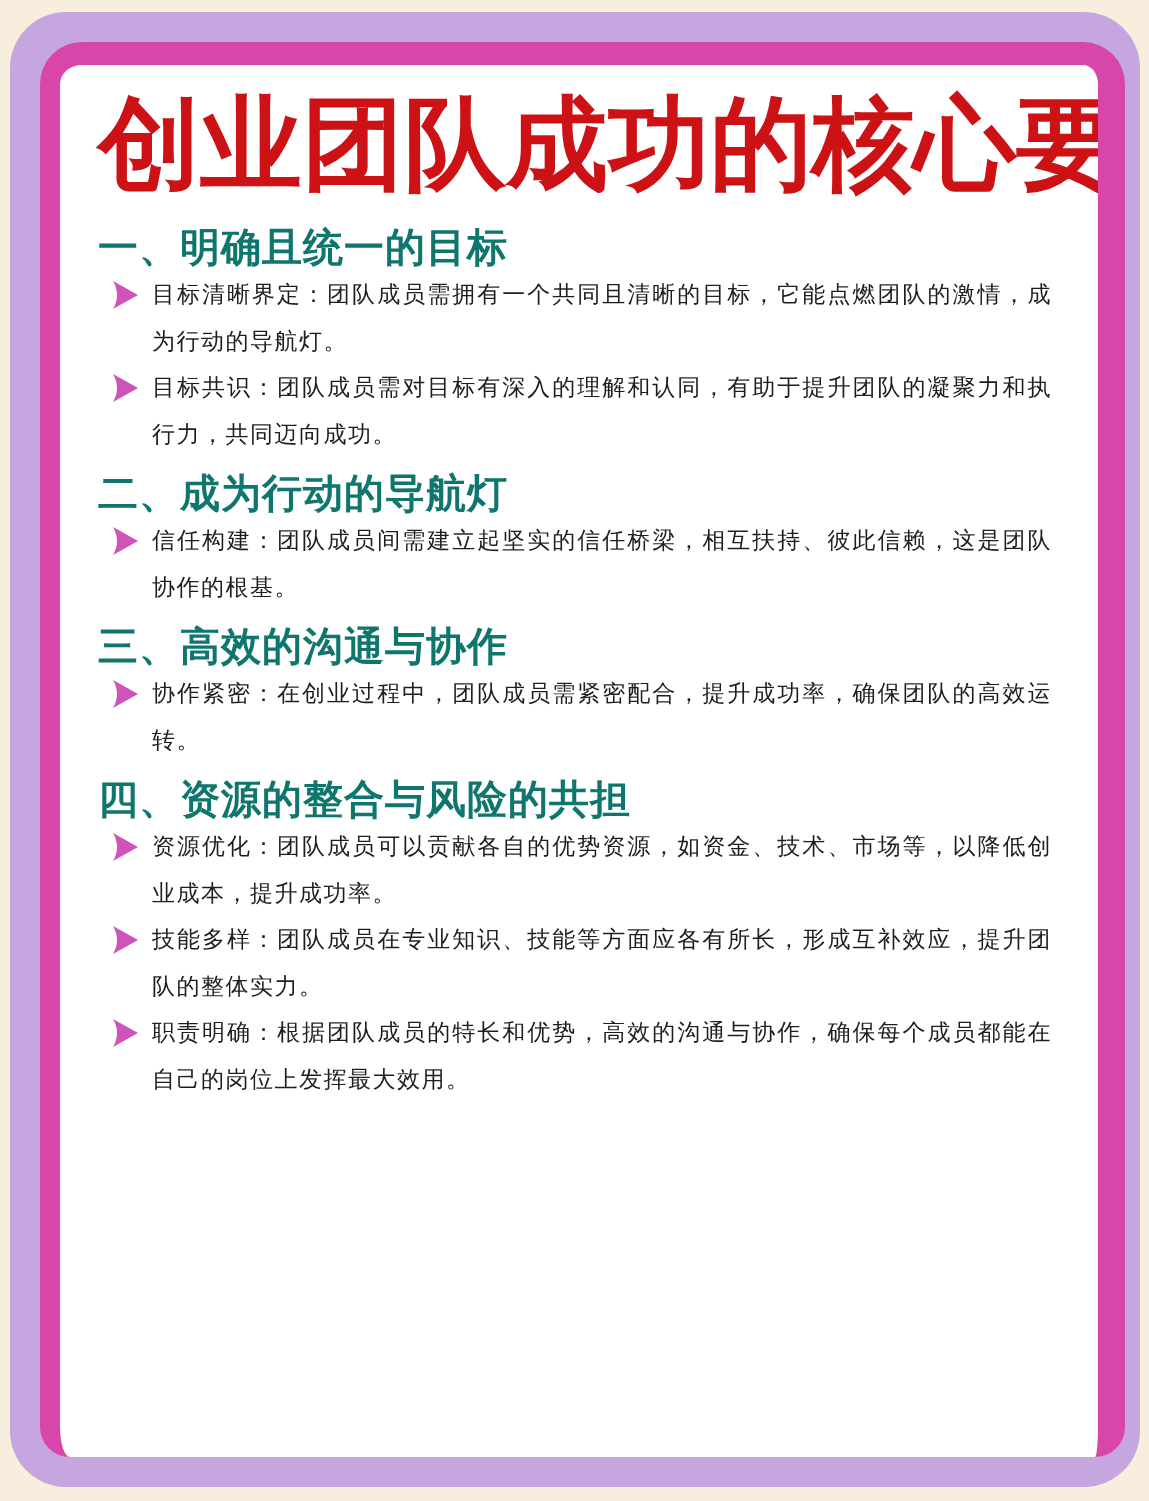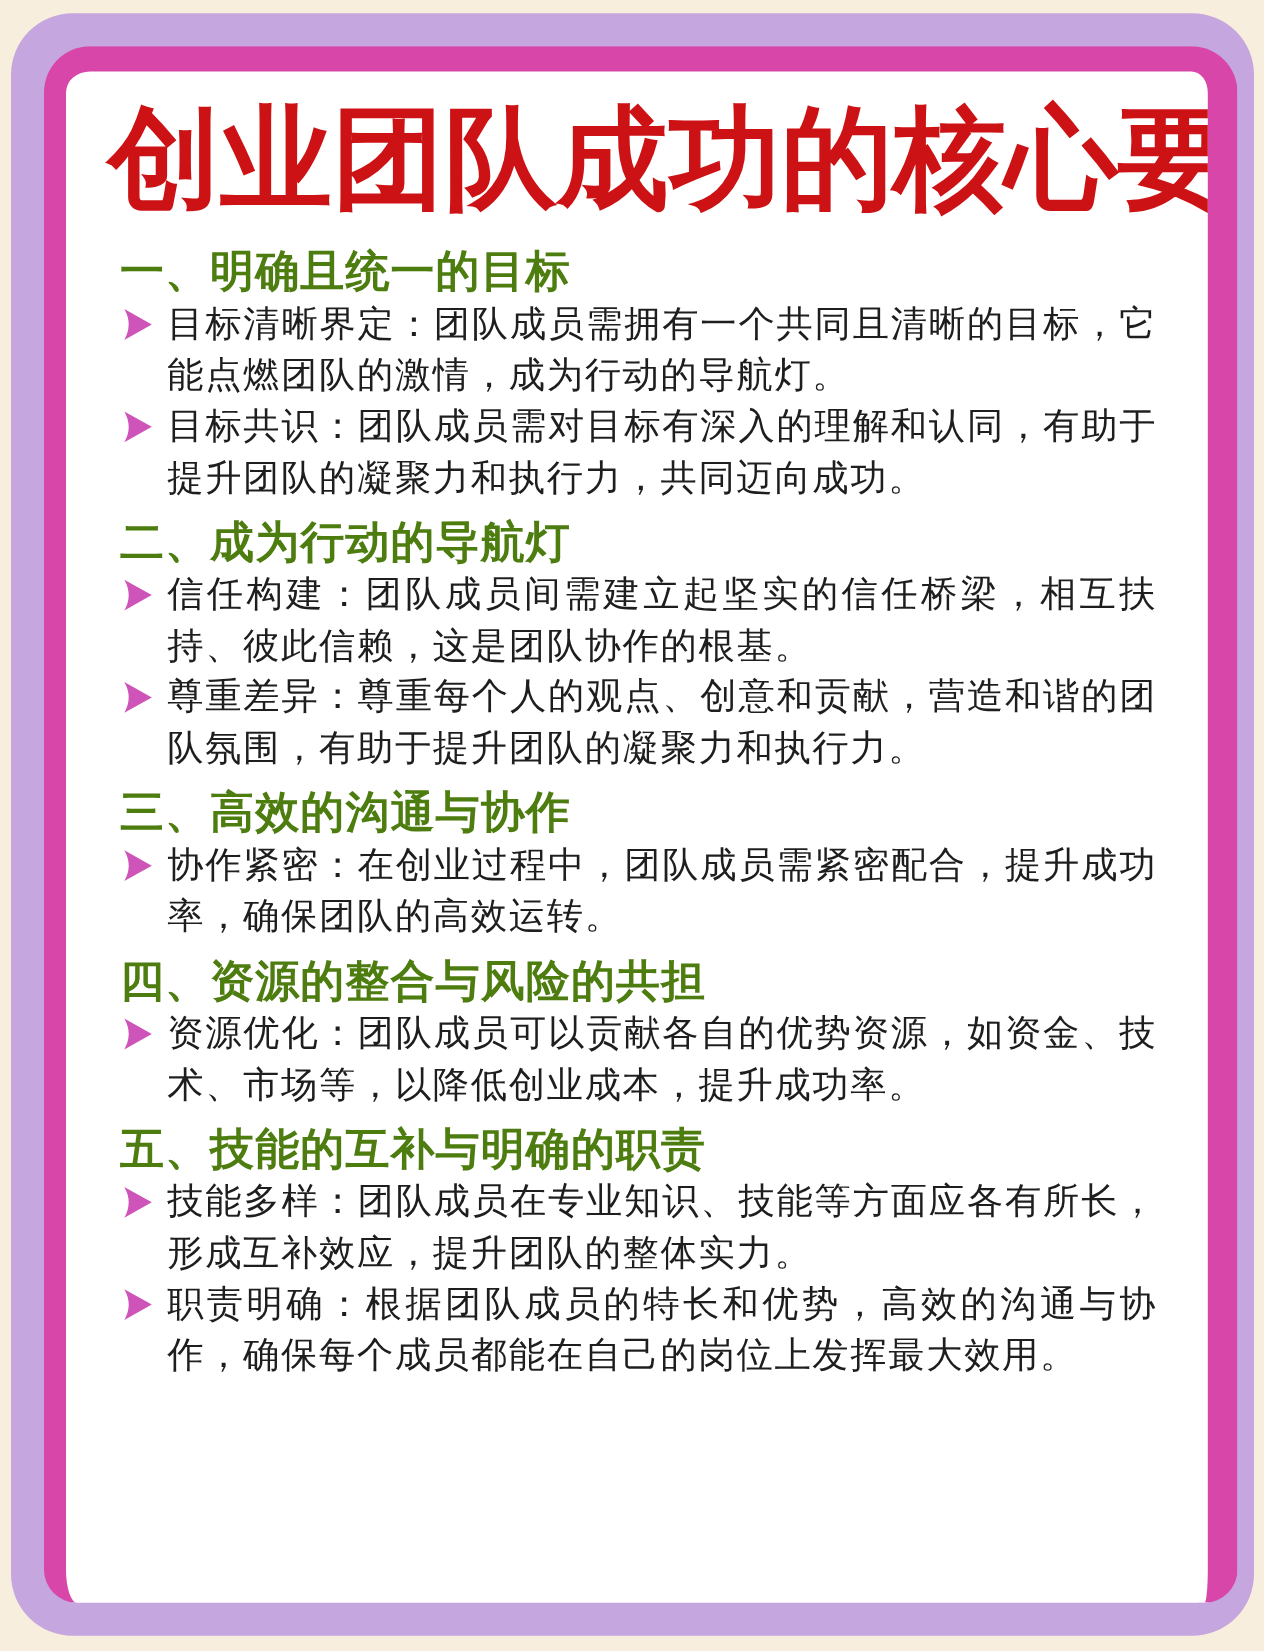--- a/index.html
+++ b/index.html
@@ -38,41 +38,40 @@
     text-align: center;
     letter-spacing: 0px;
     white-space: nowrap;
     margin-bottom: 6px;
   }
 
   .sec-heading {
     font-size: 40px;
     line-height: 48px;
     font-weight: 900;
-    color: #4d7c0f;
+    color: #0f766e;
     letter-spacing: 1px;
     margin-top: 12px;
-    margin-left: 11px;
   }
 
   .bullet {
     display: flex;
     align-items: flex-start;
     padding-left: 12px;
   }
   .arrow {
     flex: 0 0 auto;
     width: 30px; height: 30px;
     margin: 9px 12px 0 0;
     display: inline-block;
   }
   .arrow svg { display: block; }
   .bullet-text {
     flex: 1 1 auto;
-    font-size: 33px;
+    font-size: 23px;
     line-height: 46.5px;
     font-weight: 500;
     color: #1e1e1e;
     letter-spacing: 1.5px;
     text-align: justify;
     text-align-last: left;
     word-break: break-all;
   }
 </style>
 </head>
@@ -107,28 +106,20 @@
       <section class="sec">
         <h2 class="sec-heading">二、成为行动的导航灯</h2>
         <div class="bullet">
           <span class="arrow">
               <svg viewBox="0 0 30 30" width="30" height="30">
                 <path d="M3 1 L28 15 L3 29 Q11 15 3 1 Z" fill="#cf54b9"></path>
               </svg>
             </span>
           <p class="bullet-text">信任构建：团队成员间需建立起坚实的信任桥梁，相互扶持、彼此信赖，这是团队协作的根基。</p>
         </div>
-        <div class="bullet">
-          <span class="arrow">
-              <svg viewBox="0 0 30 30" width="30" height="30">
-                <path d="M3 1 L28 15 L3 29 Q11 15 3 1 Z" fill="#cf54b9"></path>
-              </svg>
-            </span>
-          <p class="bullet-text">尊重差异：尊重每个人的观点、创意和贡献，营造和谐的团队氛围，有助于提升团队的凝聚力和执行力。</p>
-        </div>
       </section>
 
       <section class="sec">
         <h2 class="sec-heading">三、高效的沟通与协作</h2>
         <div class="bullet">
           <span class="arrow">
               <svg viewBox="0 0 30 30" width="30" height="30">
                 <path d="M3 1 L28 15 L3 29 Q11 15 3 1 Z" fill="#cf54b9"></path>
               </svg>
             </span>
@@ -142,21 +133,20 @@
           <span class="arrow">
               <svg viewBox="0 0 30 30" width="30" height="30">
                 <path d="M3 1 L28 15 L3 29 Q11 15 3 1 Z" fill="#cf54b9"></path>
               </svg>
             </span>
           <p class="bullet-text">资源优化：团队成员可以贡献各自的优势资源，如资金、技术、市场等，以降低创业成本，提升成功率。</p>
         </div>
       </section>
 
       <section class="sec">
-        <h2 class="sec-heading">五、技能的互补与明确的职责</h2>
         <div class="bullet">
           <span class="arrow">
               <svg viewBox="0 0 30 30" width="30" height="30">
                 <path d="M3 1 L28 15 L3 29 Q11 15 3 1 Z" fill="#cf54b9"></path>
               </svg>
             </span>
           <p class="bullet-text">技能多样：团队成员在专业知识、技能等方面应各有所长，形成互补效应，提升团队的整体实力。</p>
         </div>
         <div class="bullet">
           <span class="arrow">

